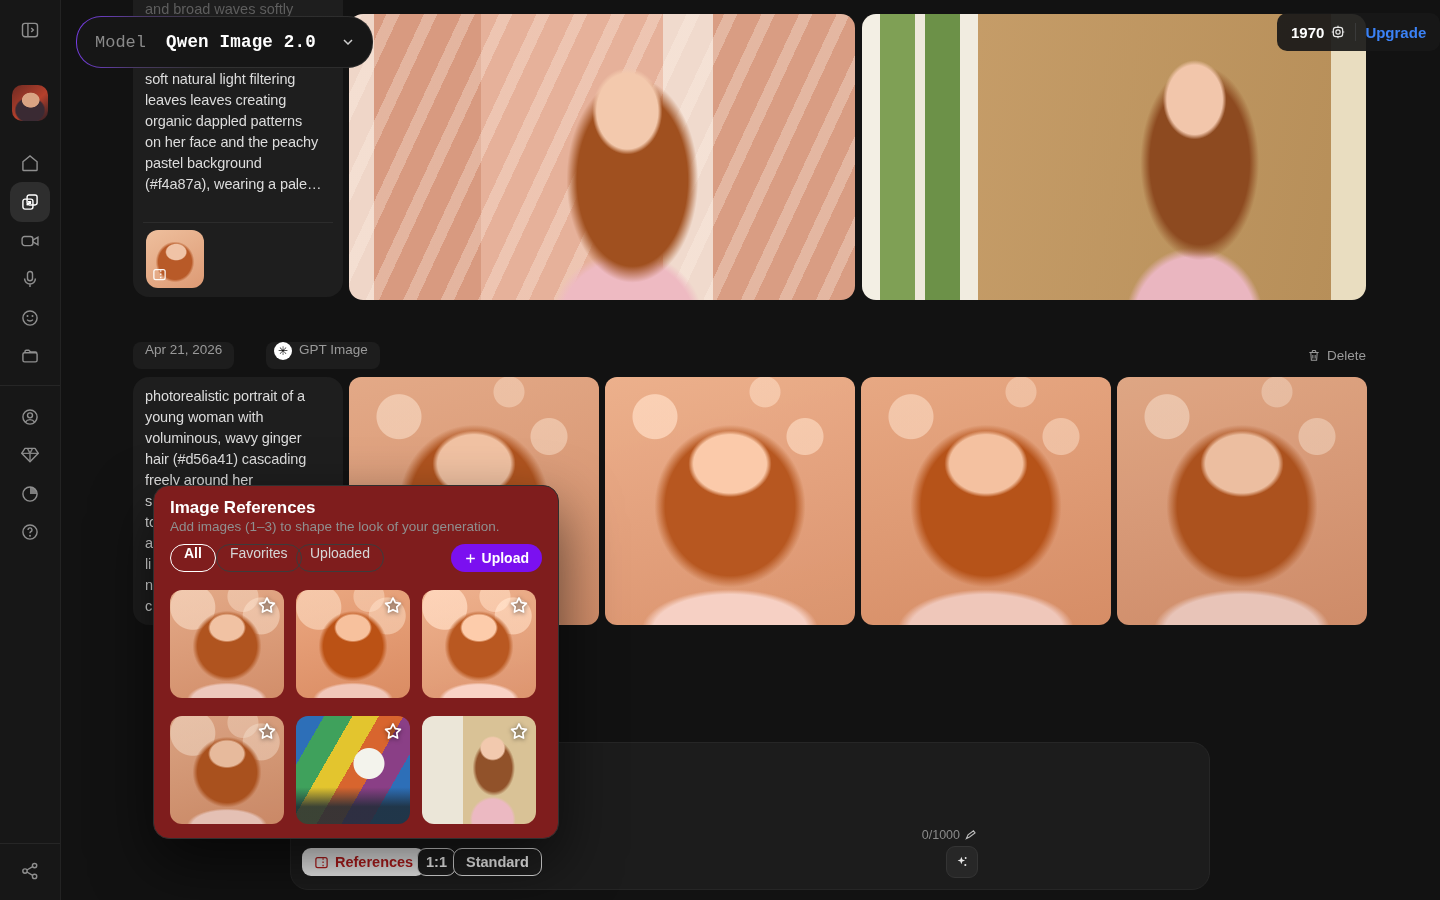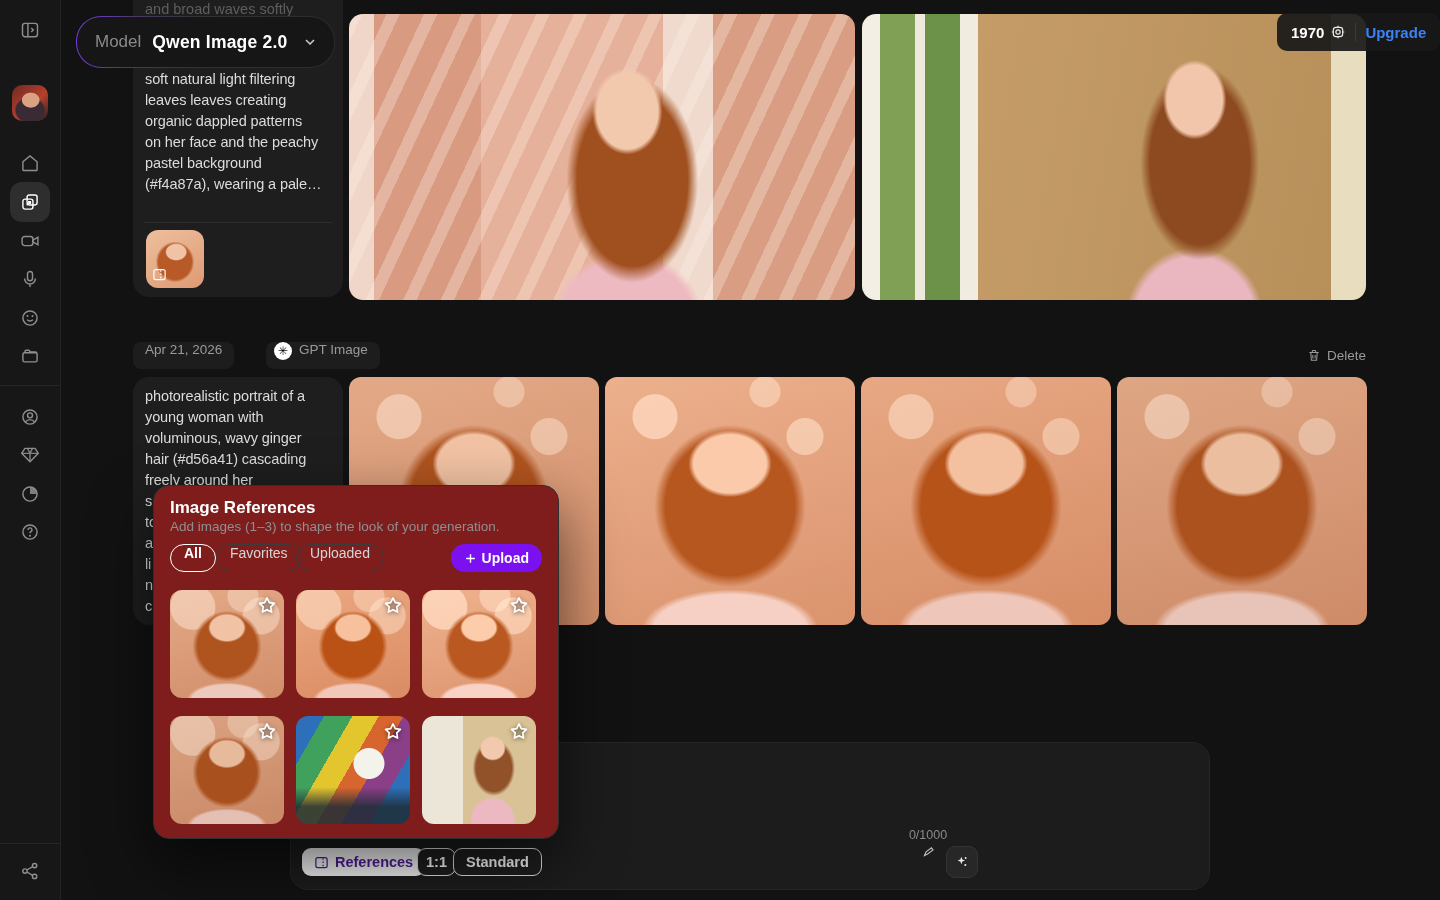--- a/index.html
+++ b/index.html
@@ -16,23 +16,23 @@
   .sb-active svg{width:20px;height:20px;}
   .avatar{position:absolute;left:12px;top:85px;width:36px;height:36px;border-radius:10px;cursor:pointer;
           background:
             radial-gradient(ellipse 40% 34% at 52% 42%, #d9a383 0 58%, rgba(217,163,131,0) 64%),
             radial-gradient(ellipse 70% 60% at 50% 70%, #3a2a33 0 55%, rgba(58,42,51,0) 62%),
             linear-gradient(140deg,#6e2a22,#b5402c 55%,#2c1d24);}
   .sb-divider{position:absolute;left:0;width:60px;height:1px;background:#262626;}
 
   
   .model-pill{left:76px;top:16px;height:50px;border-radius:25px;display:flex;align-items:center;
-              padding:0 16px 0 18px;gap:11px;cursor:pointer;border:1.5px solid transparent;
+              padding:0 16px 0 18px;gap:20px;cursor:pointer;border:1.5px solid transparent;
               background:linear-gradient(#161616,#161616) padding-box,
-                         linear-gradient(100deg,#7a3df0 0%,#4a3a66 22%,#333333 45%,#2b2b2b 100%) border-box;}
+                         linear-gradient(100deg,#7a3df0 0%,#4a3a66 22%,#333333 45%,#2b2b2b 100%) border-box;font-family:Liberation Mono, monospace;}
   .model-label{color:#8a8a8a;font-size:17px;}
   .model-name{color:#ffffff;font-size:17.5px;font-weight:bold;letter-spacing:.2px;}
   .model-pill svg{width:16px;height:16px;color:#cfcfcf;margin-left:4px;}
 
   
   .pcard{background:#1e1e1e;border-radius:16px;overflow:hidden;cursor:pointer;}
   .tlines{position:absolute;font-size:14.5px;color:#dcdcdc;letter-spacing:-.1px;}
   .tline{height:21px;line-height:21px;white-space:pre;}
   .clipped-line{color:#5e5e5e;font-size:14.5px;white-space:pre;}
   .card-divider{position:absolute;height:1px;background:#2c2c2c;}
@@ -108,25 +108,25 @@
   .upload-btn{position:absolute;top:58px;right:16px;height:28px;border-radius:15px;display:flex;align-items:center;
               padding:0 13px;gap:5px;font-size:14px;font-weight:bold;color:#ffffff;cursor:pointer;}
   .upload-btn svg{width:13px;height:13px;}
   .thumb{position:absolute;width:114px;height:108px;cursor:pointer;}
 
   
   .composer{left:290px;top:742px;width:920px;height:148px;background:#1c1c1c;border:1px solid #262626;
             border-radius:18px;box-sizing:border-box;}
   .chip{position:absolute;top:848px;height:28px;border-radius:9px;display:flex;align-items:center;
         padding:0 12px;font-size:14.5px;font-weight:bold;cursor:pointer;box-sizing:border-box;gap:6px;}
-  .chip-light{background:#f2f2f2;color:#4c1d95;}
+  .chip-light{background:#f2f2f2;color:#b91c1c;}
   .chip-dark{background:#1f1f1f;color:#ffffff;border:1.5px solid #e0e0e0;}
   .chip svg{width:15px;height:15px;}
   .counter{position:absolute;left:880px;top:828px;width:96px;text-align:right;font-size:12.5px;color:#8a8a8a;
-           display:flex;justify-content:flex-end;align-items:center;gap:5px;flex-direction:column;}
+           display:flex;justify-content:flex-end;align-items:center;gap:5px;}
   .counter svg{width:11px;height:11px;color:#bdbdbd;cursor:pointer;}
   .magic-btn{position:absolute;left:946px;top:846px;width:32px;height:32px;border-radius:9px;background:#272727;
              border:1px solid #343434;display:flex;align-items:center;justify-content:center;color:#e8e8e8;cursor:pointer;box-sizing:border-box;}
   .magic-btn svg{width:16px;height:16px;}
   .generate{position:absolute;left:988px;top:830px;width:208px;height:46px;border-radius:11px;
             display:flex;align-items:center;justify-content:center;gap:9px;color:#ffffff;
             font-size:17px;font-weight:bold;cursor:pointer;}
   .generate svg{width:18px;height:18px;}
   .prompt-input{left:306px;top:756px;width:580px;height:80px;cursor:text;}
 </style>

